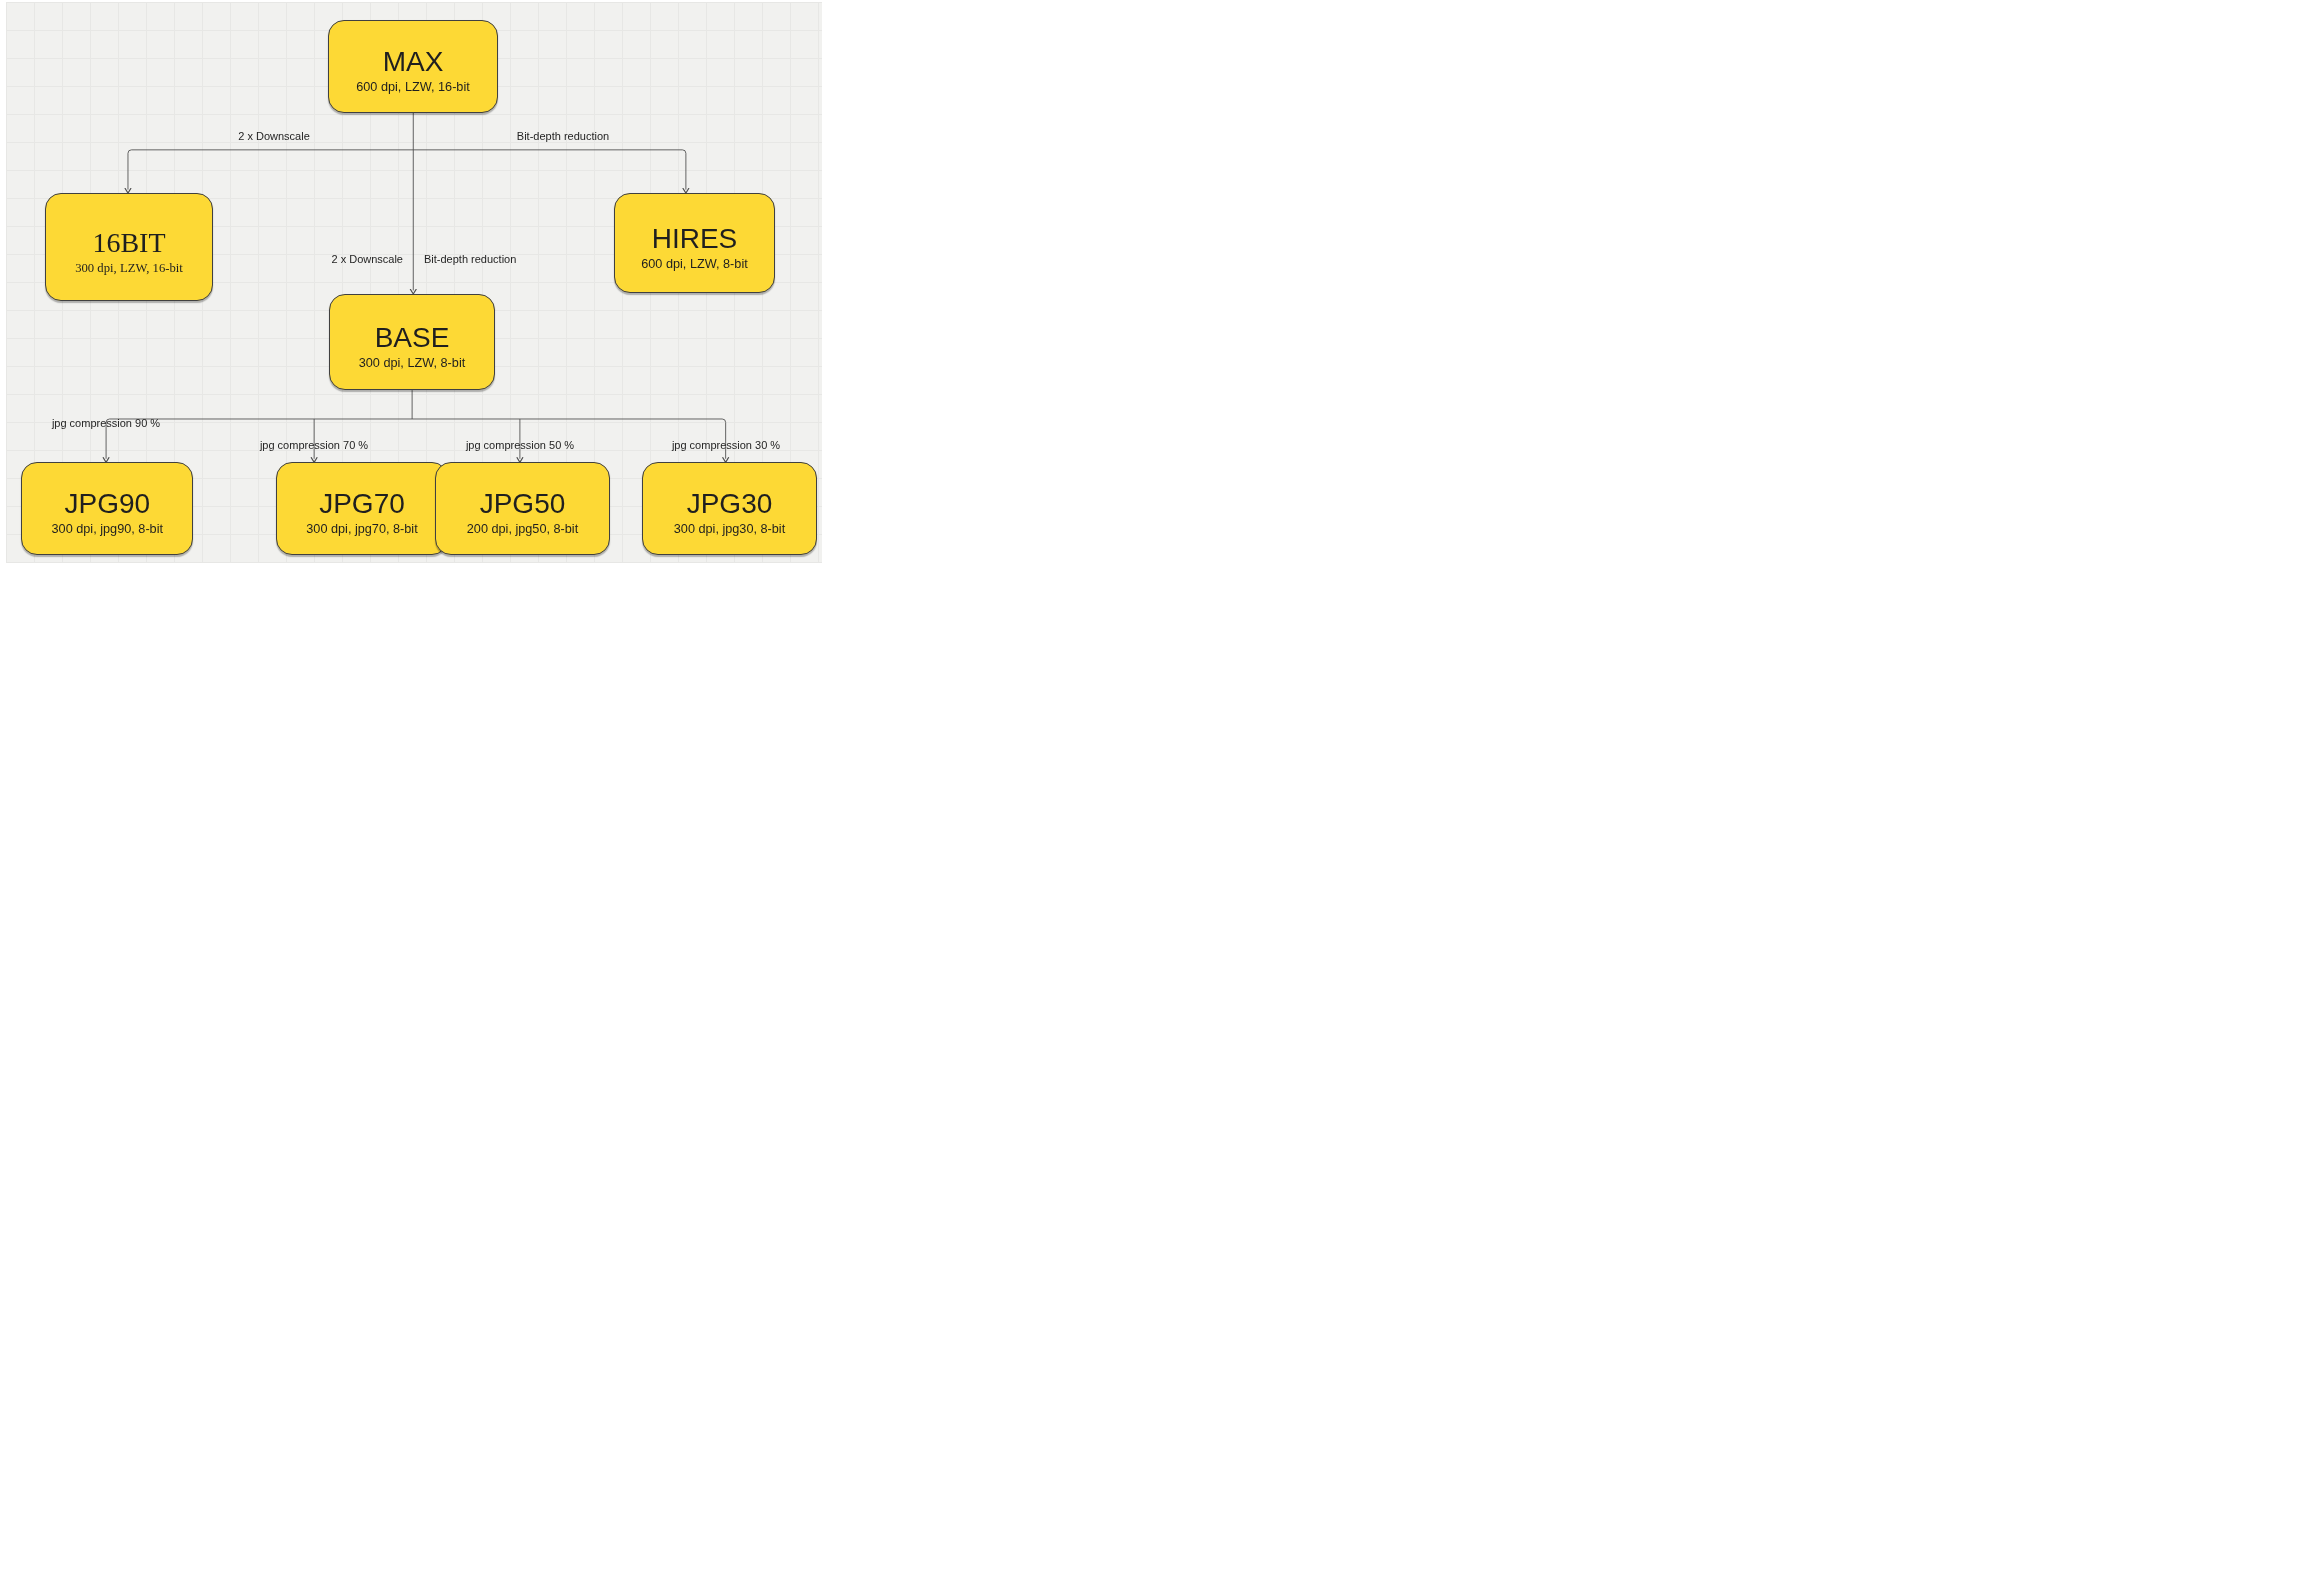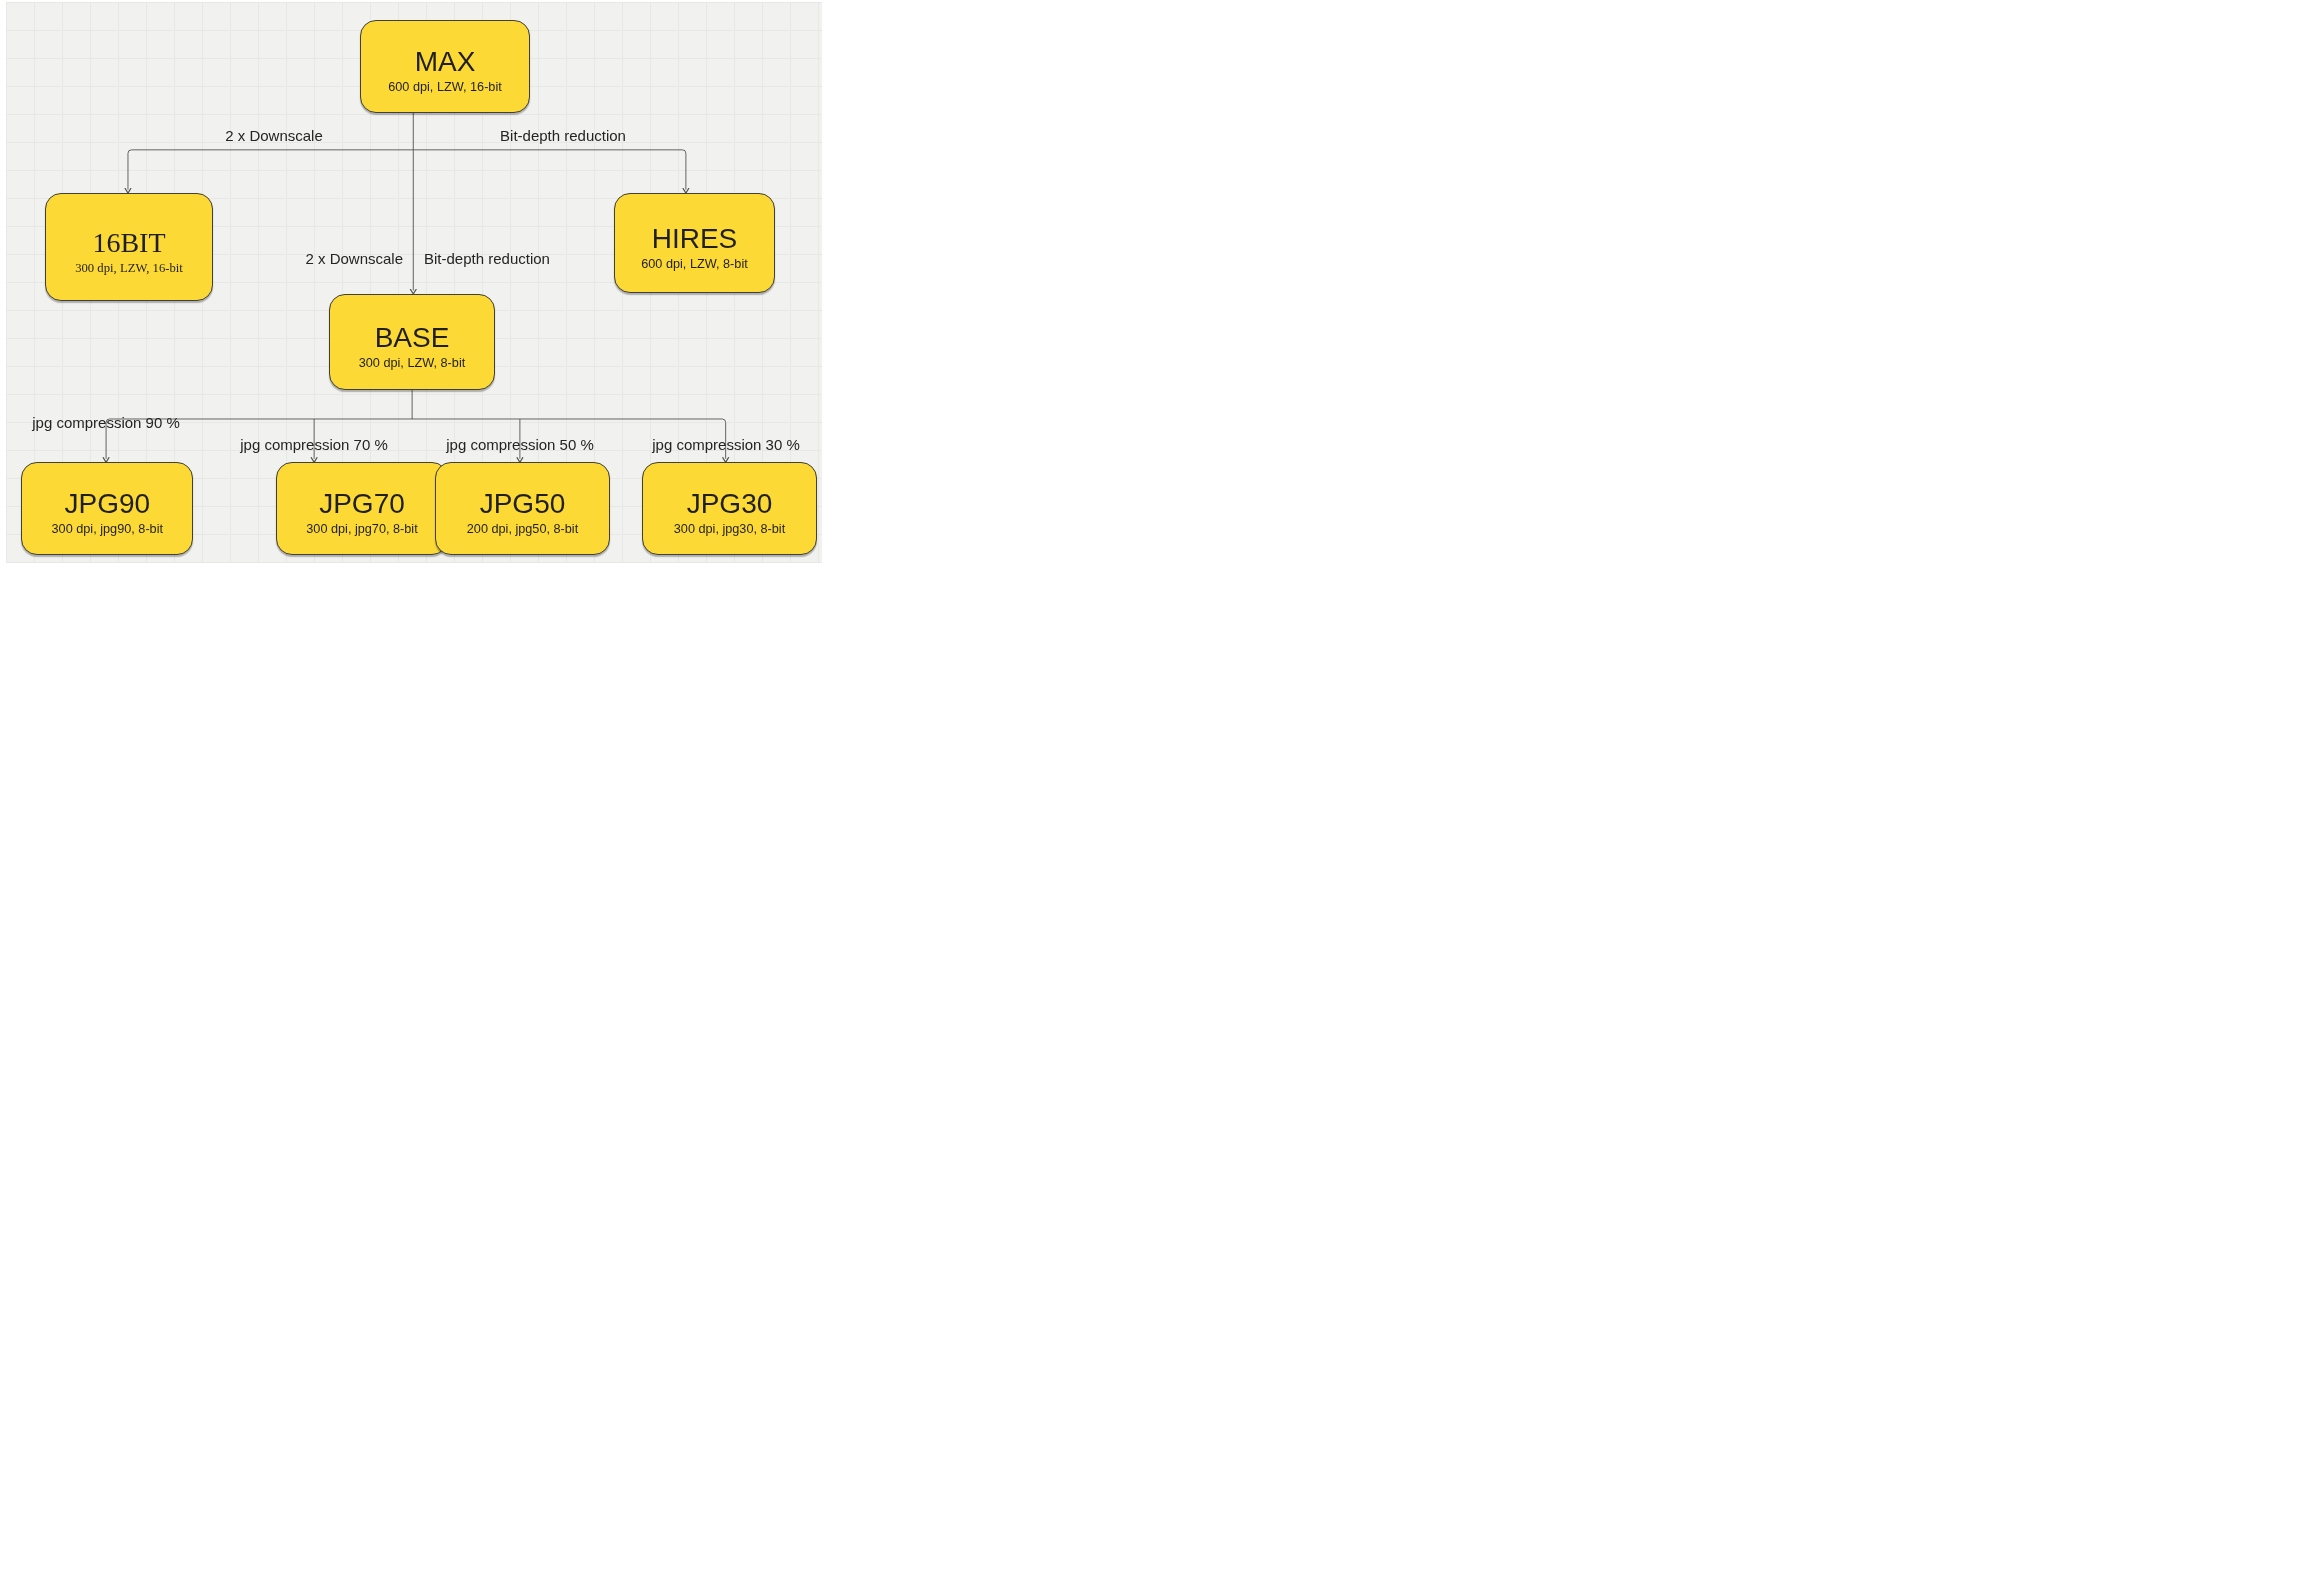--- a/index.html
+++ b/index.html
@@ -61,30 +61,30 @@
     white-space: nowrap;
   }
   .node .subtitle {
     font-size: 12.7px;
     line-height: 1;
     color: var(--text-color, #1f1f1f);
     white-space: nowrap;
   }
   .edge-label {
     position: absolute;
-    font-size: 15px;
+    font-size: 11px;
     line-height: 1.1;
     color: #242424;
     white-space: nowrap;
   }
   .edge-label.centered { transform: translate(-50%, -50%); }
   .edge-label.vcentered { transform: translateY(-50%); }
 
   
-  #node-max   { left: 328px;  top: 19.6px;  width: 170px; height: 93px; margin-left: 32px; }
+  #node-max   { left: 328px;  top: 19.6px;  width: 170px; height: 93px; }
   #node-16bit { left: 45px;   top: 193px; width: 168px; height: 108px; font-family: Liberation Serif, serif; }
   #node-hires { left: 614px; top: 193px; width: 161px; height: 100px; }
   #node-base  { left: 329px;  top: 294px; width: 166px; height: 96px; }
   #node-jpg90 { left: 21.3px;   top: 462px; width: 172px; height: 93px; }
   #node-jpg70 { left: 228px;  top: 462px; width: 172px; height: 93px; margin-left: 48px; }
   #node-jpg50 { left: 435px;  top: 462px; width: 175px; height: 93px; }
   #node-jpg30 { left: 642px; top: 462px; width: 175px; height: 93px; }
 
   
   #label-downscale-top { left: 274px; top: 136px; }

